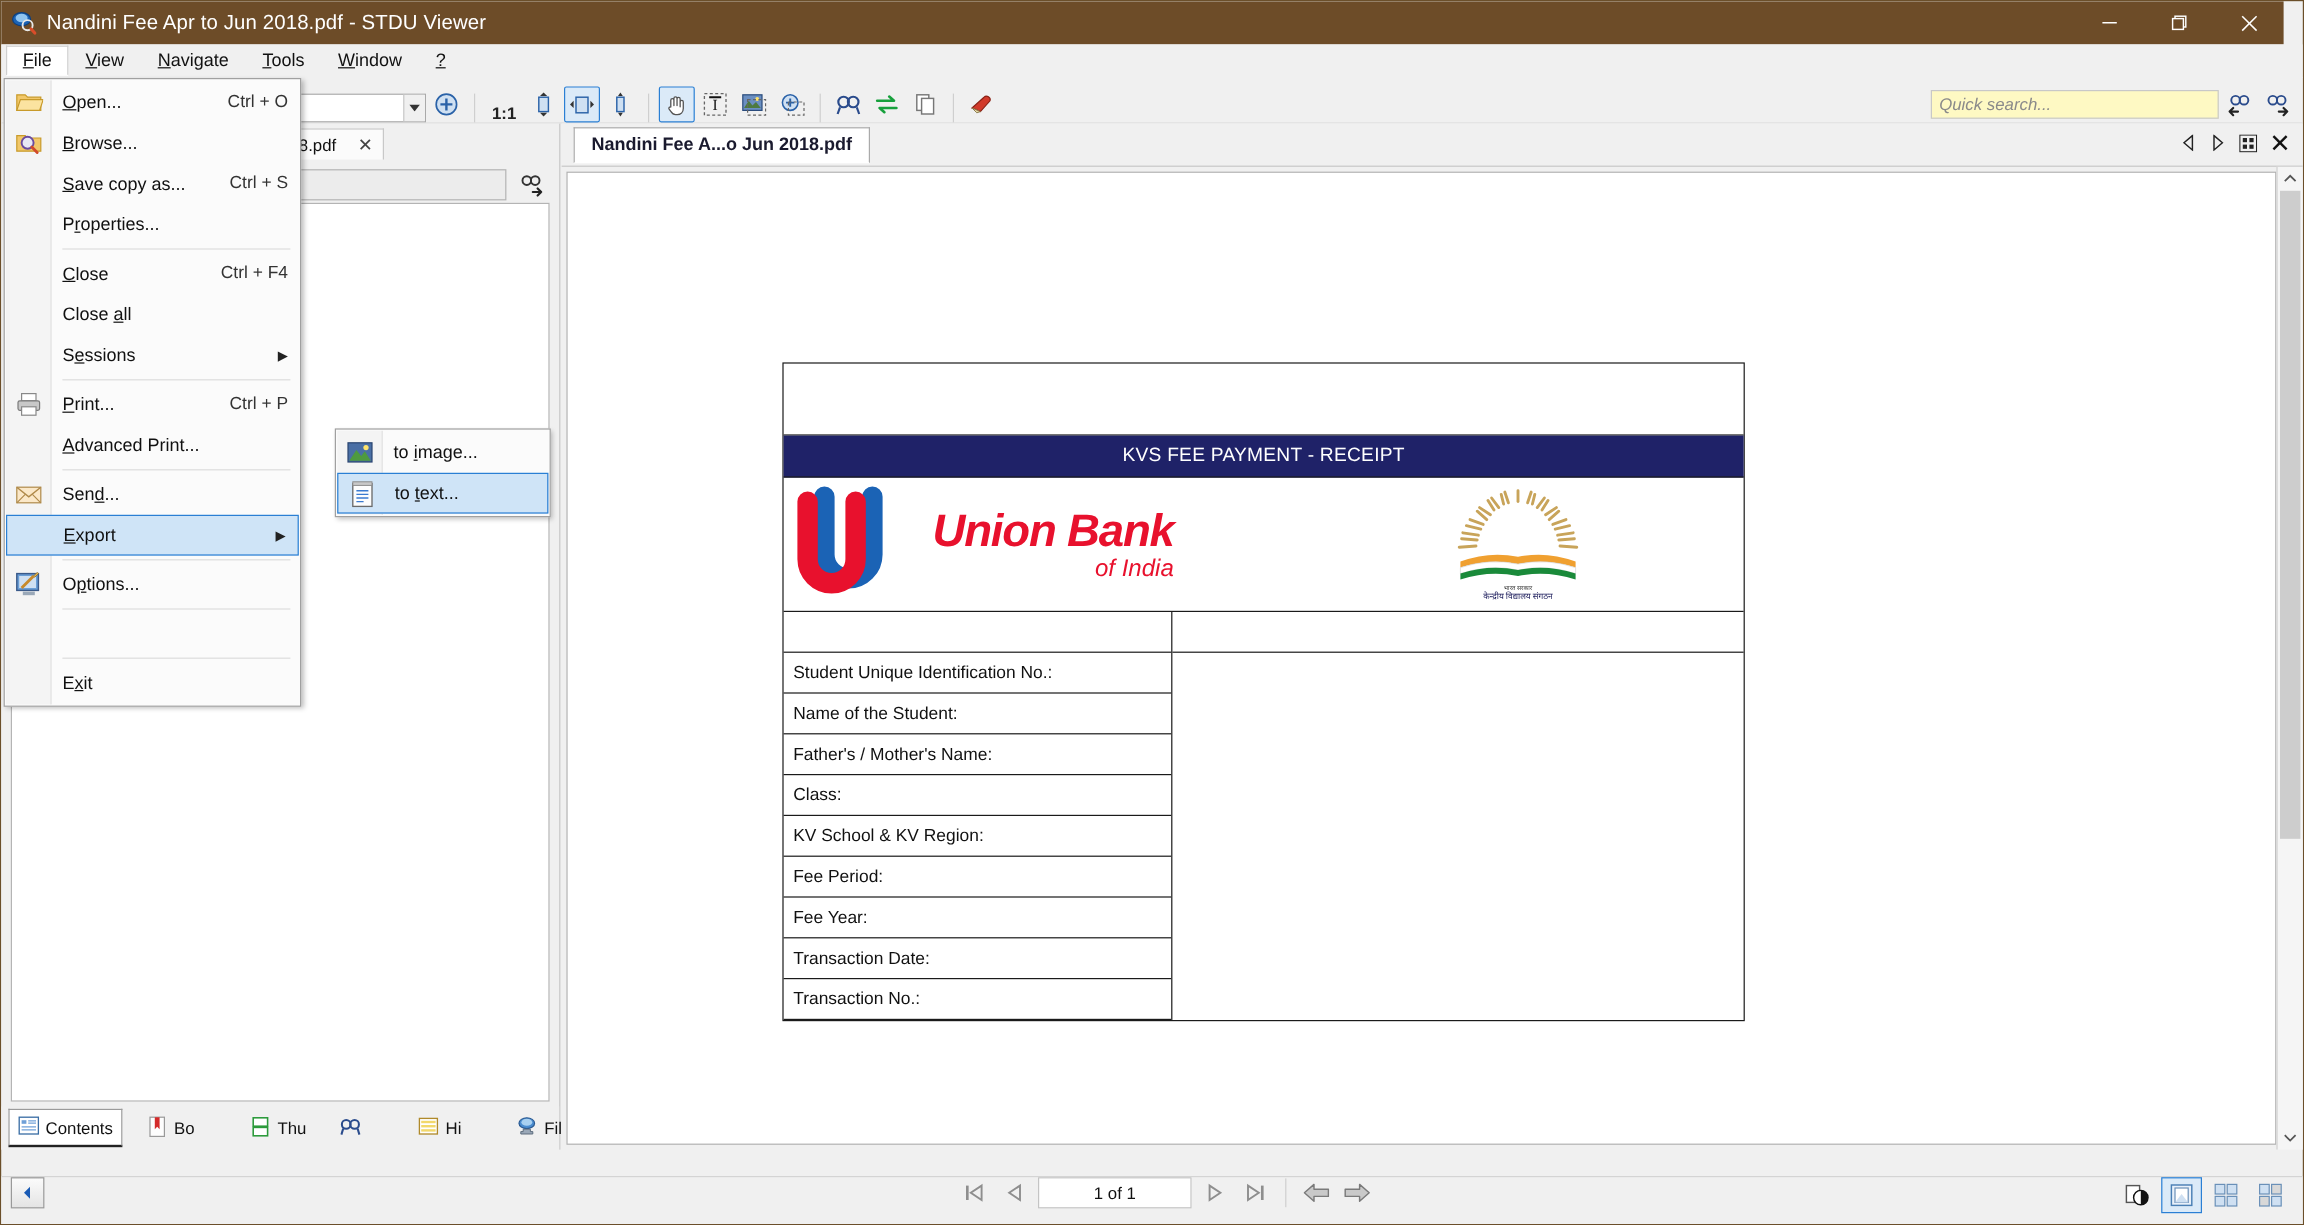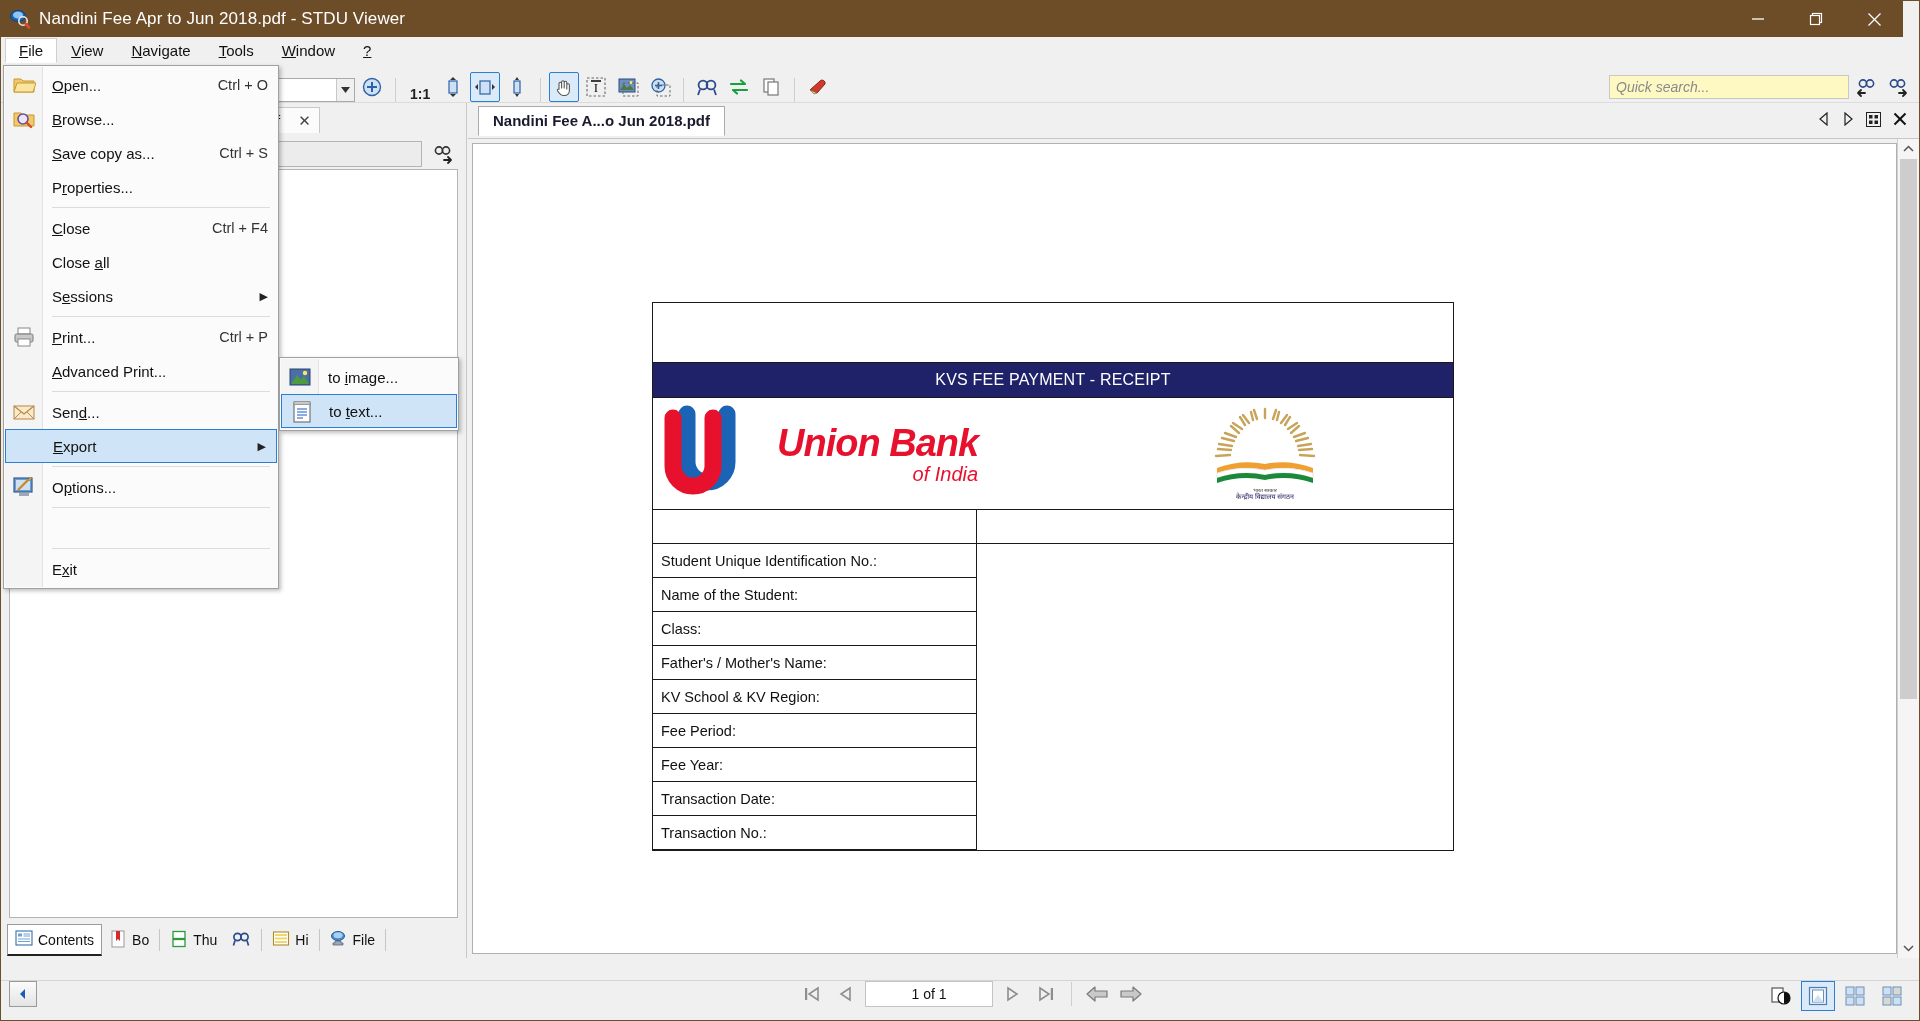--- a/index.html
+++ b/index.html
@@ -95,21 +95,21 @@
   }
   .lp-tab .x { margin-left: 12px; color: #444; font-size: 15px; }
   .lp-searchrow { display: flex; align-items: center; gap: 6px; padding: 6px 8px 6px 8px; }
   .lp-searchbox { flex: 1; height: 26px; background: #ececec; border: 1px solid #b4b4b4; }
   .lp-body {
     position: absolute; left: 8px; right: 8px; top: 66px; bottom: 40px;
     background: #fff; border: 1px solid #b4b4b4;
   }
   .lp-bottomtabs {
     position: absolute; left: 0; right: 0; bottom: 0; height: 36px;
-    display: flex; align-items: center; gap: 0; padding-left: 6px;
+    display: flex; align-items: center; gap: 13px; padding-left: 6px;
     background: #f0f0f0;
   }
   .lpb {
     display: flex; align-items: center; gap: 5px; font-size: 14px; color: #111;
     padding: 5px 7px; height: 32px; white-space: nowrap;
   }
   .lpb.sel { background: #fff; border: 1px solid #9b9b9b; border-bottom: 2px solid #222; }
   .lpb-sep { width: 1px; height: 22px; background: #c6c6c6; margin: 0 3px; }
 
   
@@ -184,21 +184,21 @@
   .pagebox {
     width: 128px; height: 26px; background: #fff; border: 1px solid #c4c4c4;
     display: flex; align-items: center; justify-content: center; font-size: 14px; color: #111;
   }
   .sb-right { margin-left: auto; display: flex; align-items: center; gap: 3px; padding-right: 10px; }
   .vm-btn { width: 34px; height: 30px; display: flex; align-items: center; justify-content: center; border: 1px solid transparent; }
   .vm-btn.active { border-color: #2a7fd4; background: #dbeaf8; }
 
   
   .dropdown {
-    position: absolute; left: 2px; top: 64px; width: 276px;
+    position: absolute; left: 2px; top: 64px; width: 248px;
     background: #fbfbfb; border: 1px solid #a0a0a0;
     box-shadow: 2px 2px 4px rgba(0,0,0,.25);
     padding: 2px 0; z-index: 100;
   }
   .dd-gutter {
     position: absolute; left: 1px; top: 1px; bottom: 1px; width: 38px;
     background: #f4f4f4; border-right: 1px solid #e2e2e2;
   }
   .dd-item {
     position: relative; height: 34px; display: flex; align-items: center;
@@ -562,22 +562,22 @@
               <text x="70" y="95" font-size="7" text-anchor="middle" fill="#1a1a5a" font-family="serif">केन्द्रीय विद्यालय संगठन</text>
             </svg>
           </div>
         </div>
 
         <div class="r-rowsplit">
           <div class="r-left">
             <div class="r-cell blank"></div>
             <div class="r-cell">Student Unique Identification No.:</div>
             <div class="r-cell">Name of the Student:</div>
+            <div class="r-cell">Father's / Mother's Name:</div>
             <div class="r-cell">Class:</div>
-            <div class="r-cell">Father's / Mother's Name:</div>
             <div class="r-cell">KV School &amp; KV Region:</div>
             <div class="r-cell">Fee Period:</div>
             <div class="r-cell">Fee Year:</div>
             <div class="r-cell">Transaction Date:</div>
             <div class="r-cell">Transaction No.:</div>
           </div>
           <div class="r-right">
             <div class="r-cell blank"></div>
             <div class="r-cell" style="border-bottom:none"></div>
             <div class="r-cell" style="border-bottom:none"></div>

